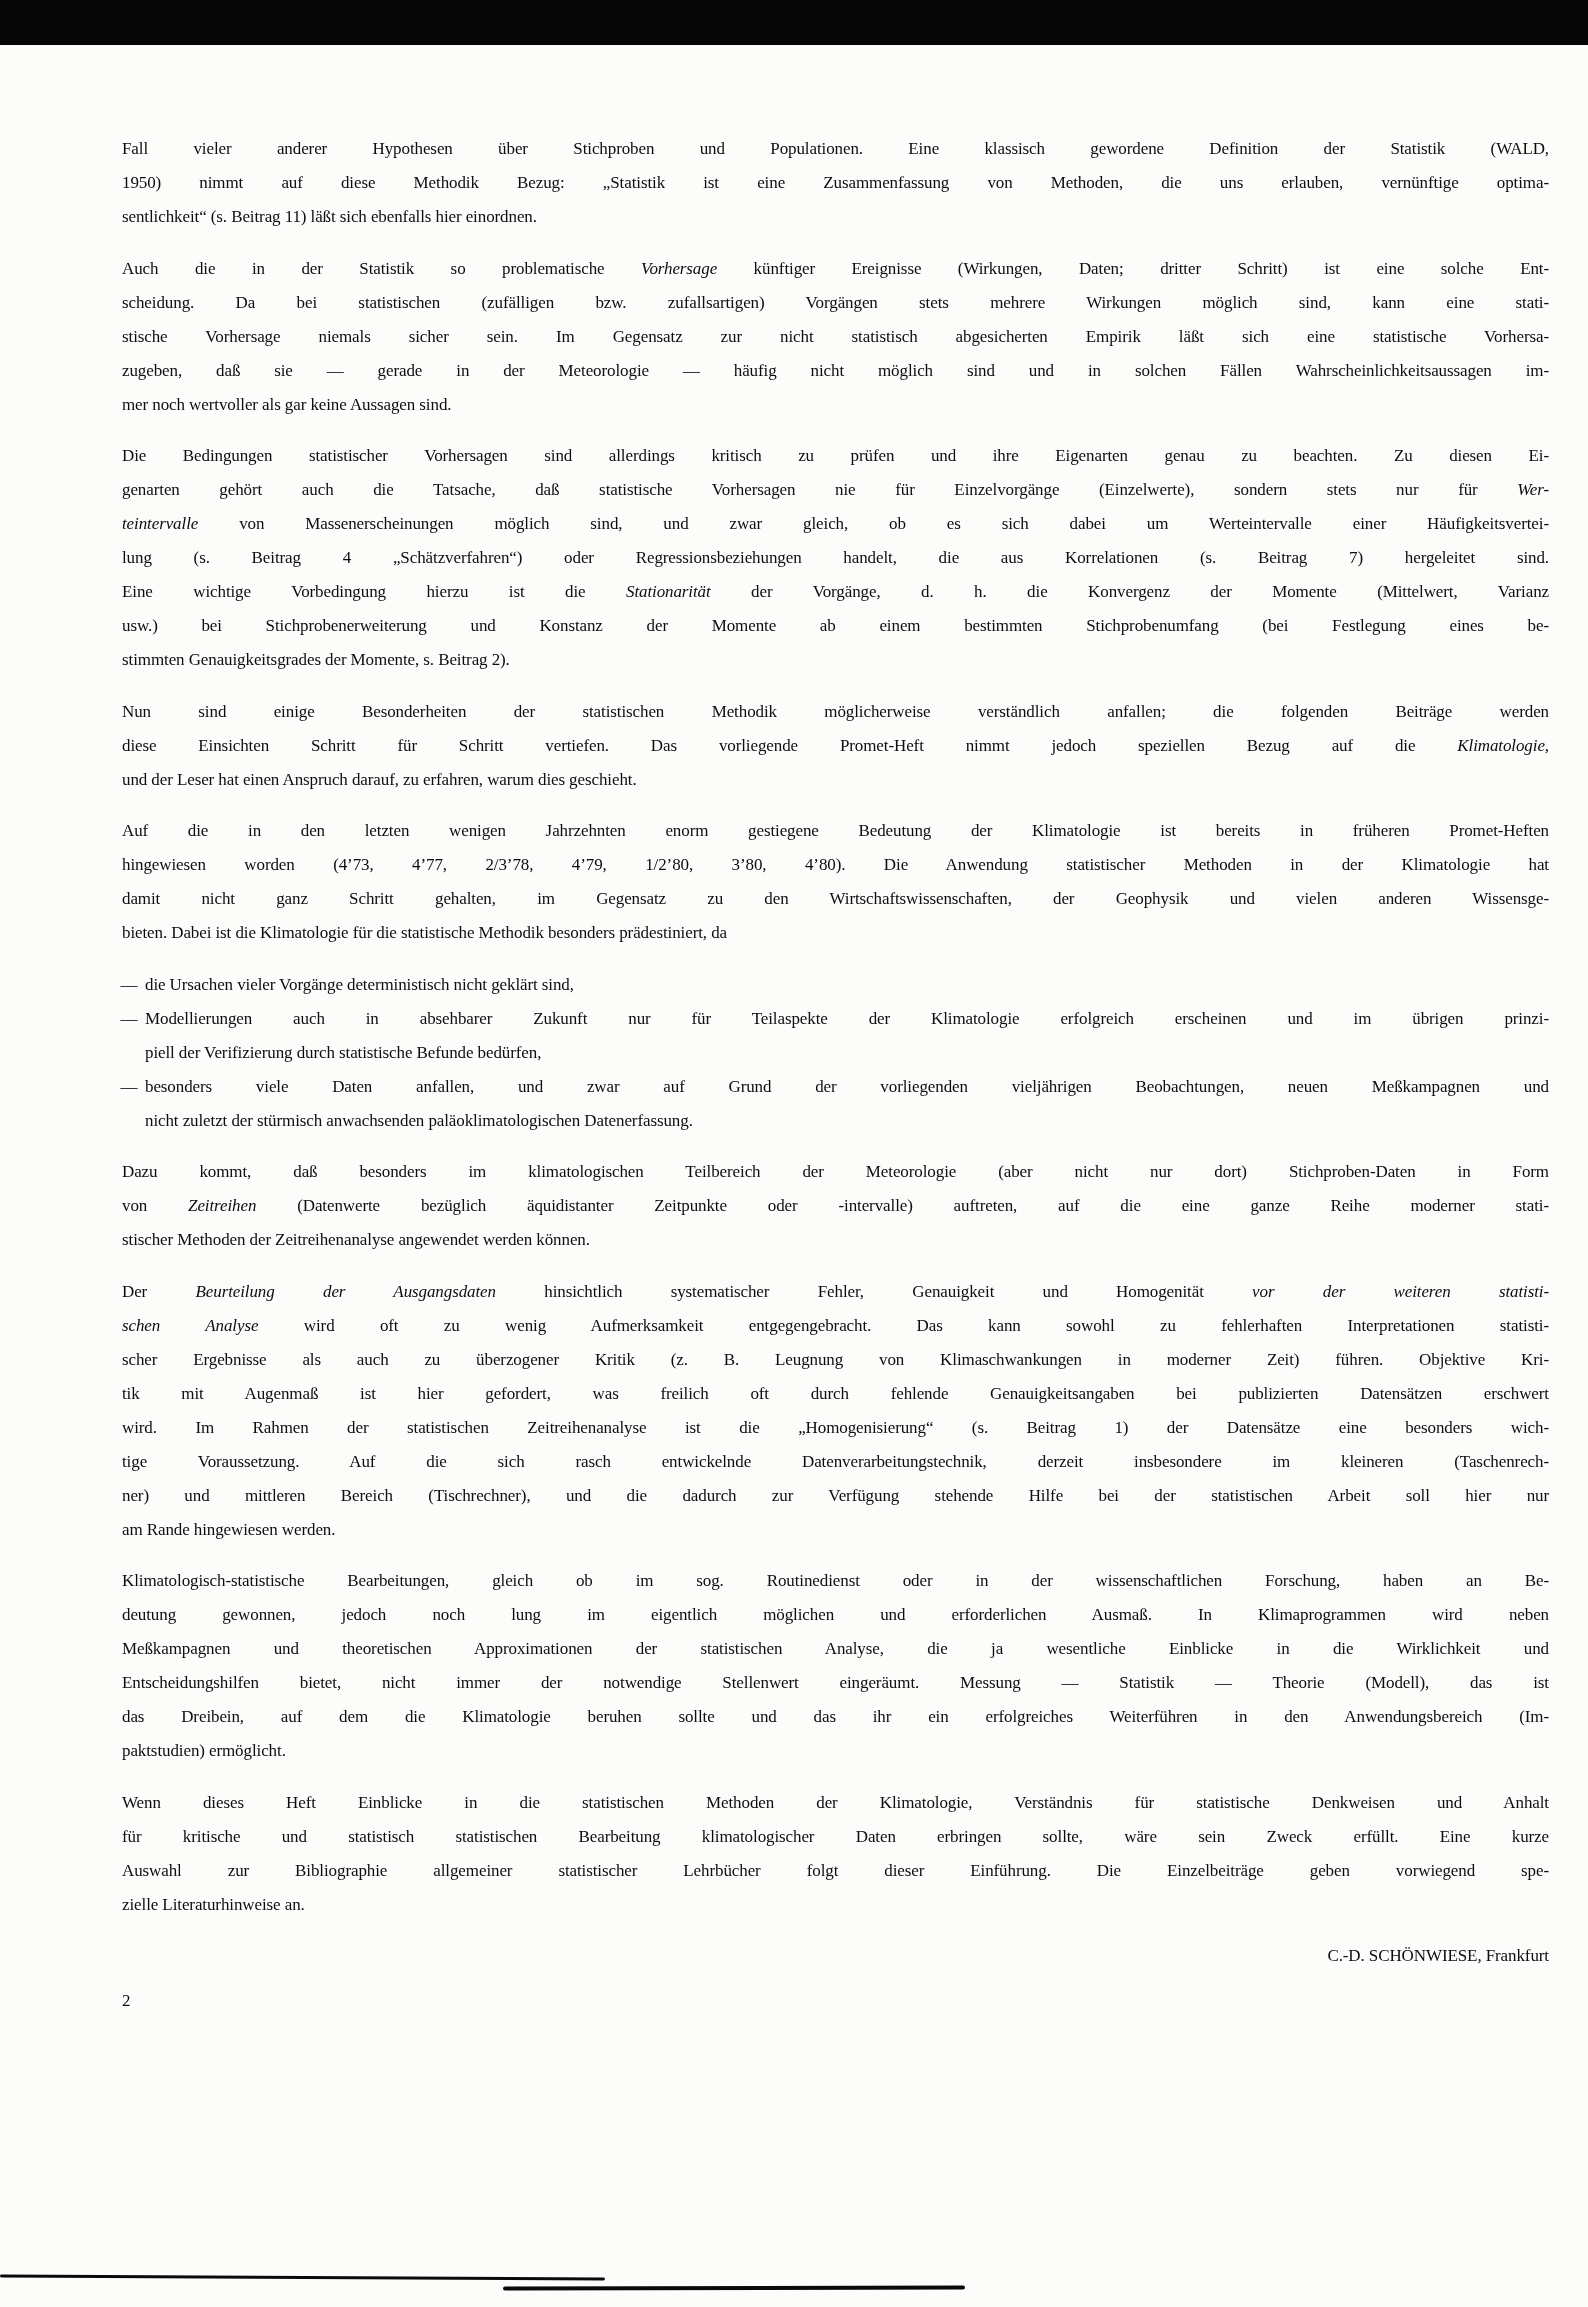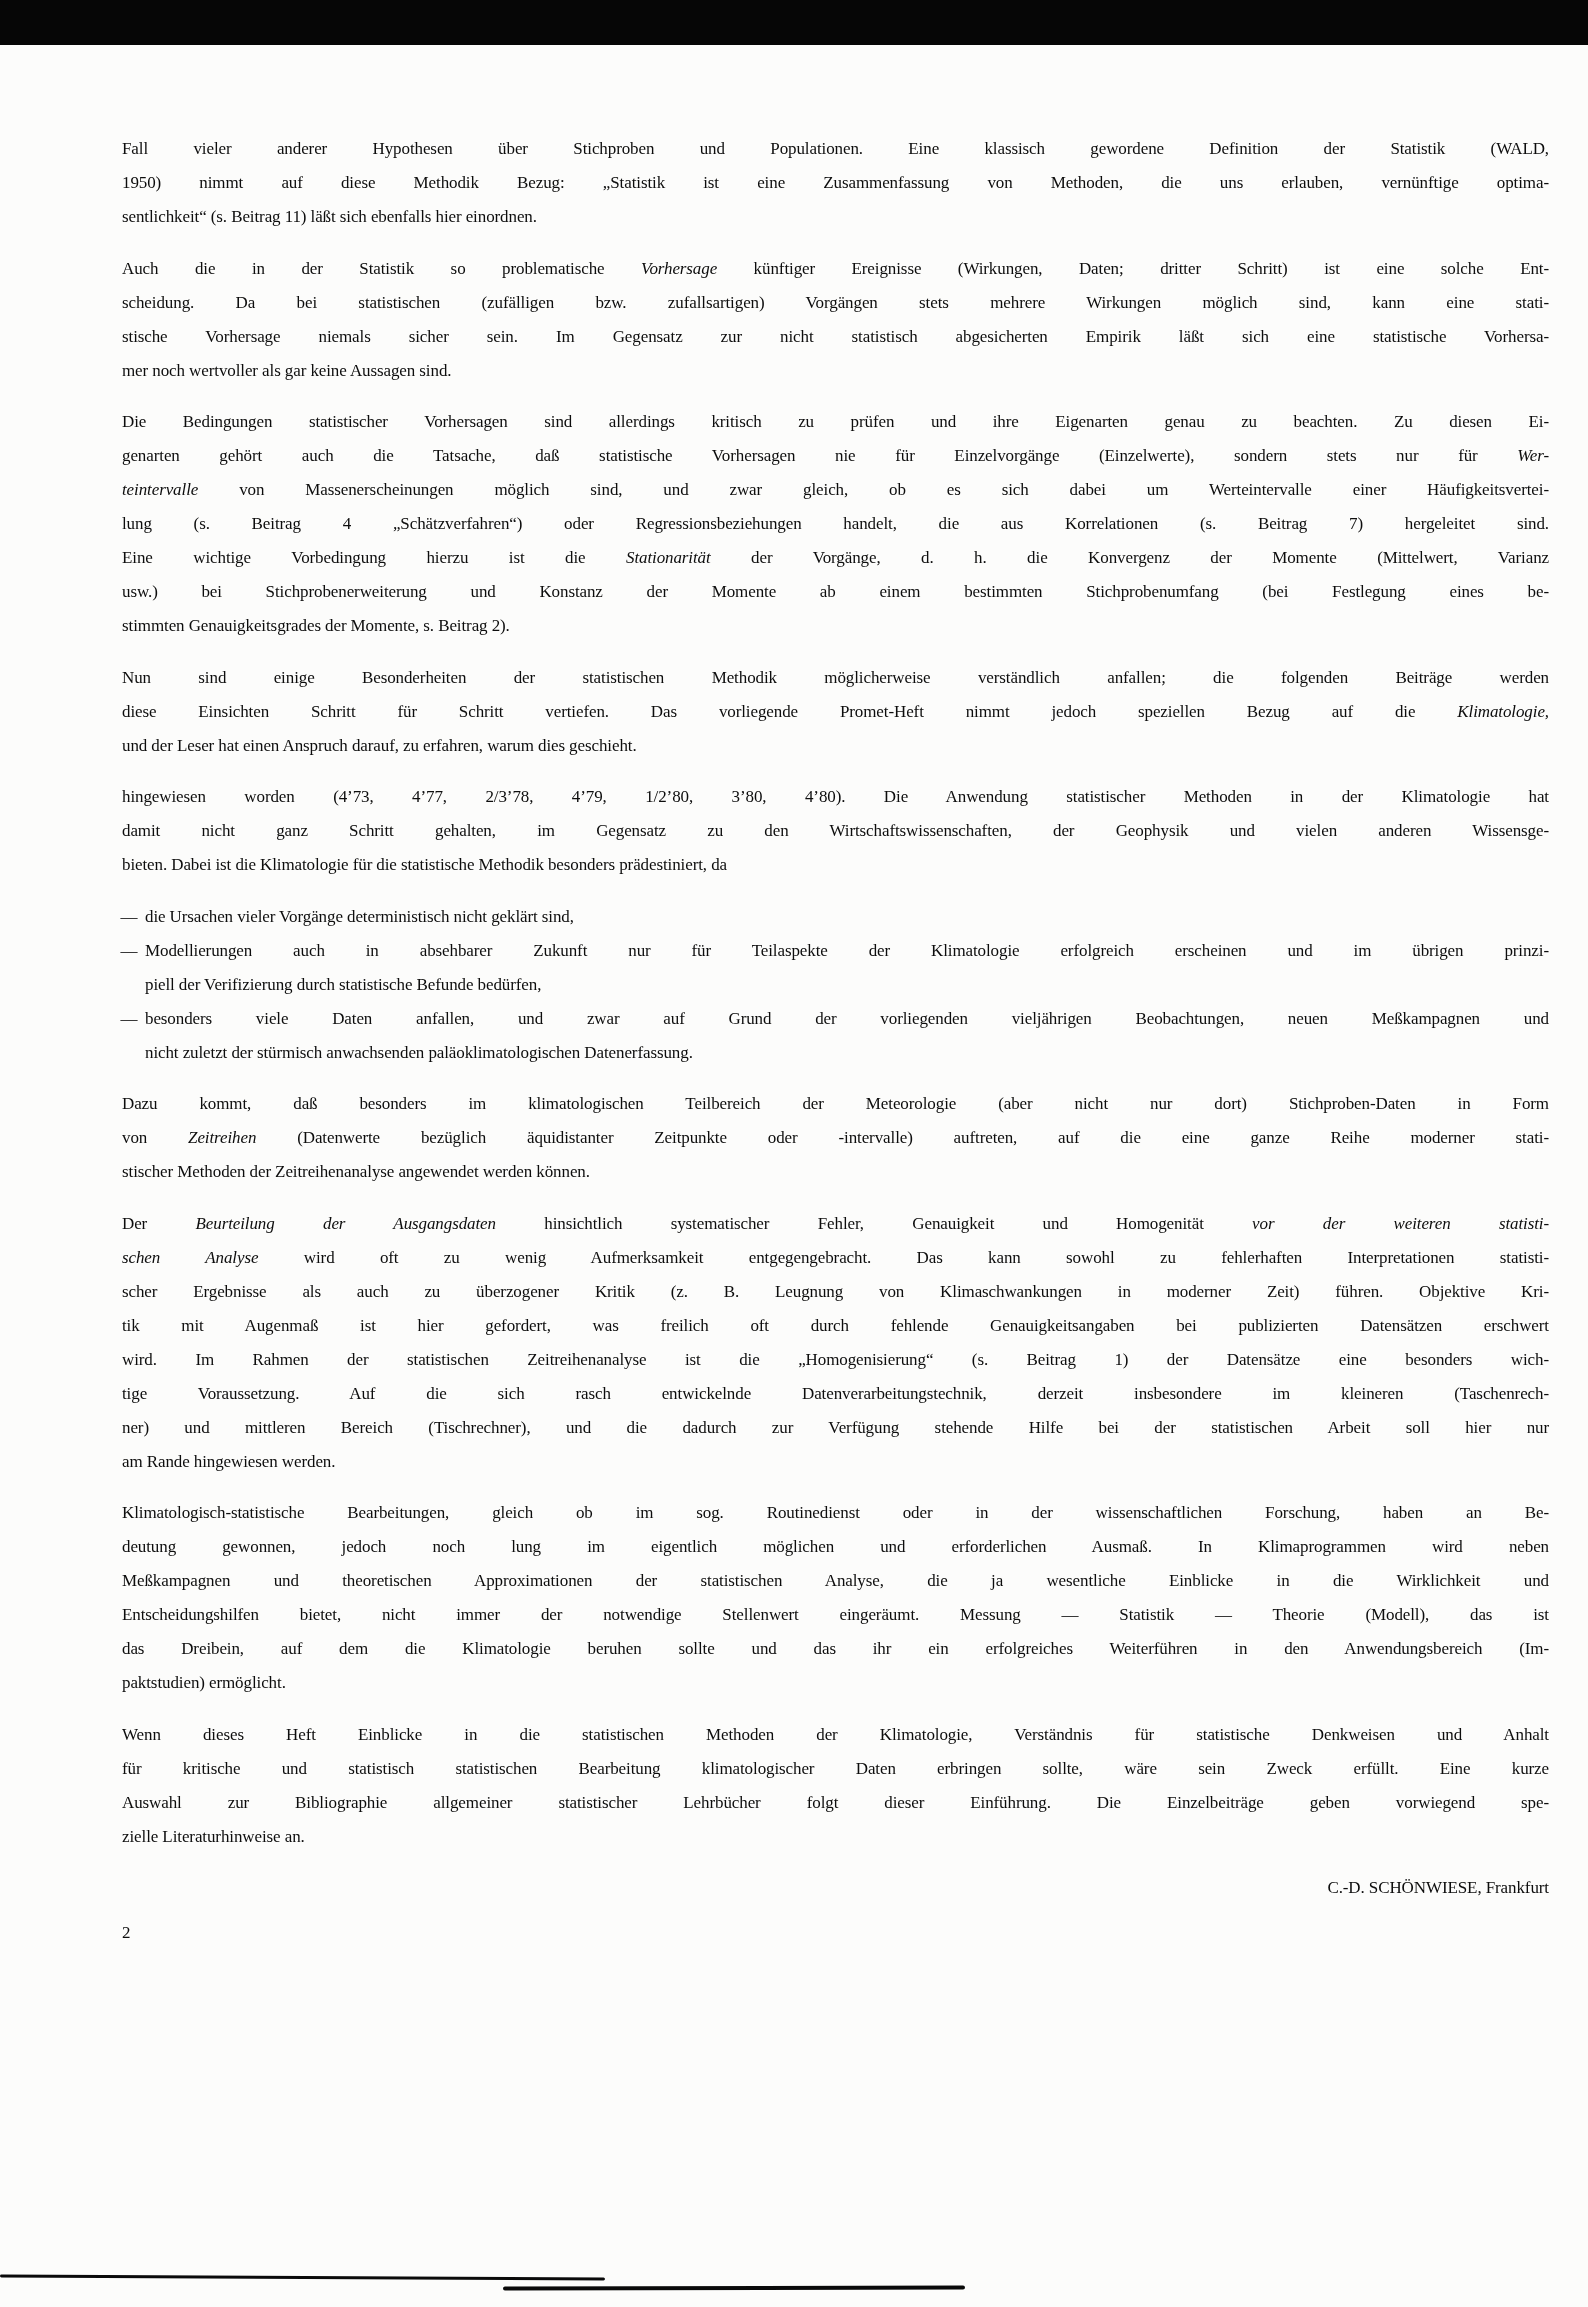--- a/index.html
+++ b/index.html
@@ -75,37 +75,39 @@
 
   <div class="para">
         <div class="line">Fall vieler anderer Hypothesen über Stichproben und Populationen. Eine klassisch gewordene Definition der Statistik (WALD,</div>
         <div class="line">1950) nimmt auf diese Methodik Bezug: „Statistik ist eine Zusammenfassung von Methoden, die uns erlauben, vernünftige optima-</div>
         <div class="line">sentlichkeit“ (s. Beitrag 11) läßt sich ebenfalls hier einordnen.</div>
       </div>
       <div class="para">
         <div class="line">Auch die in der Statistik so problematische <i>Vorhersage</i> künftiger Ereignisse (Wirkungen, Daten; dritter Schritt) ist eine solche Ent-</div>
         <div class="line">scheidung. Da bei statistischen (zufälligen bzw. zufallsartigen) Vorgängen stets mehrere Wirkungen möglich sind, kann eine stati-</div>
         <div class="line">stische Vorhersage niemals sicher sein. Im Gegensatz zur nicht statistisch abgesicherten Empirik läßt sich eine statistische Vorhersa-</div>
+        <div class="line">zugeben, daß sie — gerade in der Meteorologie — häufig nicht möglich sind und in solchen Fällen Wahrscheinlichkeitsaussagen im-</div>
         <div class="line">mer noch wertvoller als gar keine Aussagen sind.</div>
       </div>
       <div class="para">
         <div class="line">Die Bedingungen statistischer Vorhersagen sind allerdings kritisch zu prüfen und ihre Eigenarten genau zu beachten. Zu diesen Ei-</div>
         <div class="line">genarten gehört auch die Tatsache, daß statistische Vorhersagen nie für Einzelvorgänge (Einzelwerte), sondern stets nur für <i>Wer-</i></div>
         <div class="line"><i>teintervalle</i> von Massenerscheinungen möglich sind, und zwar gleich, ob es sich dabei um Werteintervalle einer Häufigkeitsvertei-</div>
         <div class="line">lung (s. Beitrag 4 „Schätzverfahren“) oder Regressionsbeziehungen handelt, die aus Korrelationen (s. Beitrag 7) hergeleitet sind.</div>
         <div class="line">Eine wichtige Vorbedingung hierzu ist die <i>Stationarität</i> der Vorgänge, d. h. die Konvergenz der Momente (Mittelwert, Varianz</div>
         <div class="line">usw.) bei Stichprobenerweiterung und Konstanz der Momente ab einem bestimmten Stichprobenumfang (bei Festlegung eines be-</div>
         <div class="line">stimmten Genauigkeitsgrades der Momente, s. Beitrag 2).</div>
       </div>
       <div class="para">
         <div class="line">Nun sind einige Besonderheiten der statistischen Methodik möglicherweise verständlich anfallen; die folgenden Beiträge werden</div>
         <div class="line">diese Einsichten Schritt für Schritt vertiefen. Das vorliegende Promet-Heft nimmt jedoch speziellen Bezug auf die <i>Klimatologie,</i></div>
         <div class="line">und der Leser hat einen Anspruch darauf, zu erfahren, warum dies geschieht.</div>
       </div>
       <div class="para">
+        <div class="line">Auf die in den letzten wenigen Jahrzehnten enorm gestiegene Bedeutung der Klimatologie ist bereits in früheren Promet-Heften</div>
         <div class="line">hingewiesen worden (4’73, 4’77, 2/3’78, 4’79, 1/2’80, 3’80, 4’80). Die Anwendung statistischer Methoden in der Klimatologie hat</div>
         <div class="line">damit nicht ganz Schritt gehalten, im Gegensatz zu den Wirtschaftswissenschaften, der Geophysik und vielen anderen Wissensge-</div>
         <div class="line">bieten. Dabei ist die Klimatologie für die statistische Methodik besonders prädestiniert, da</div>
       </div>
       <div class="blist">
         <div class="list-item">
           <span class="bullet-marker">—</span>
           <div class="item-lines">
             <div class="line">die Ursachen vieler Vorgänge deterministisch nicht geklärt sind,</div>
           </div>

